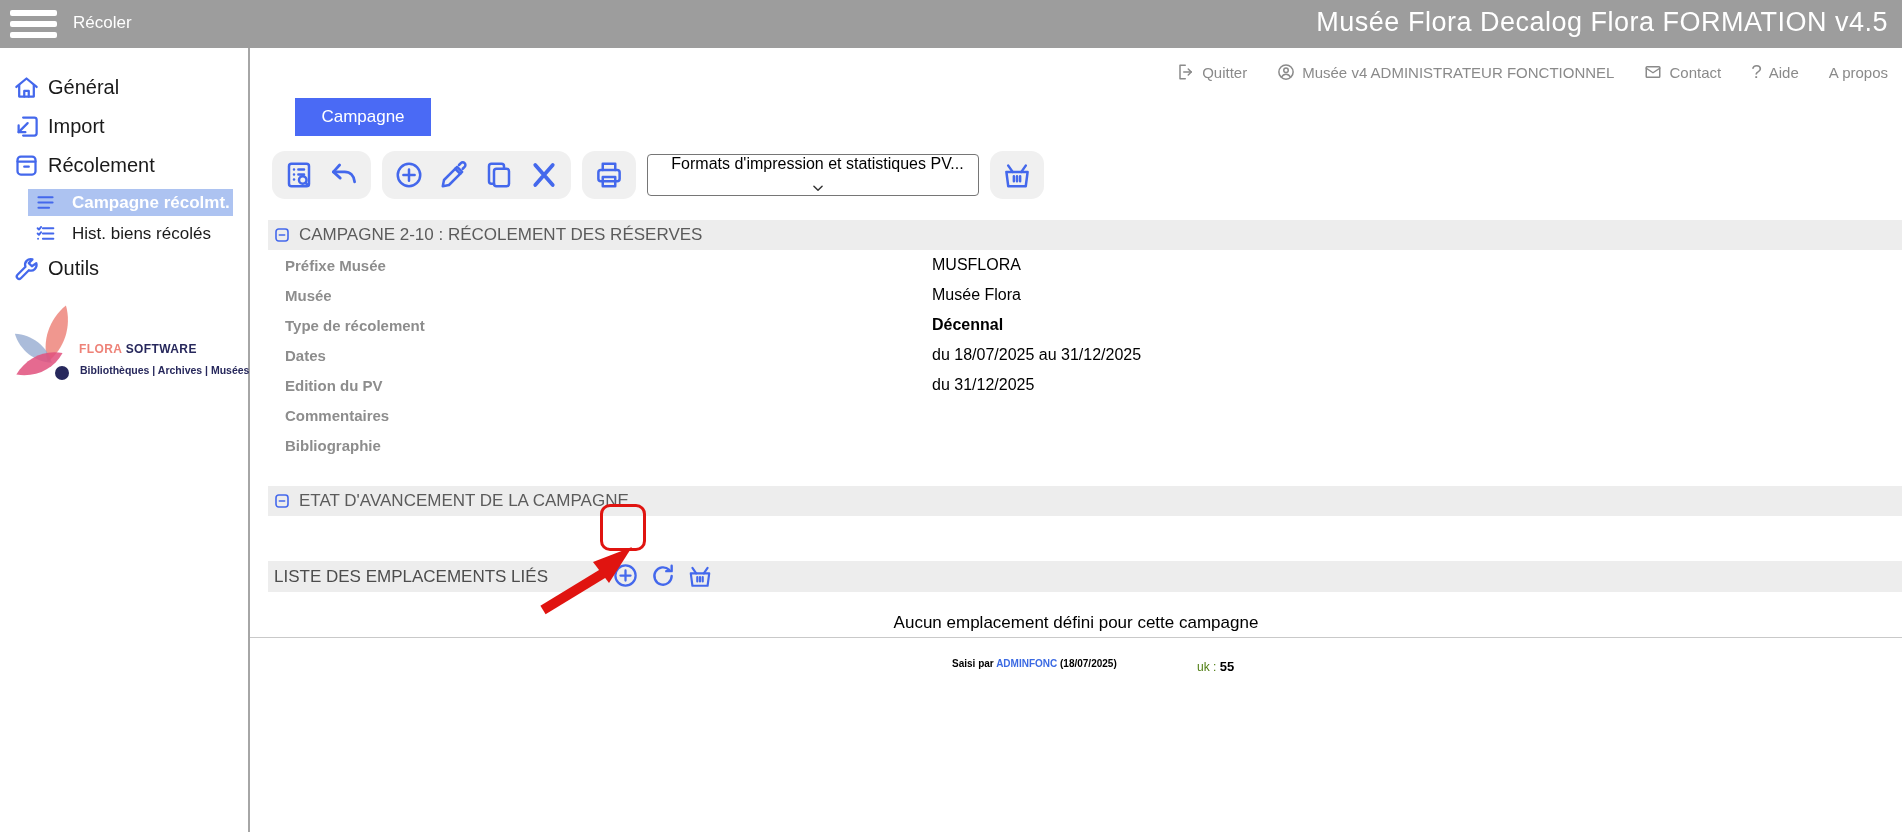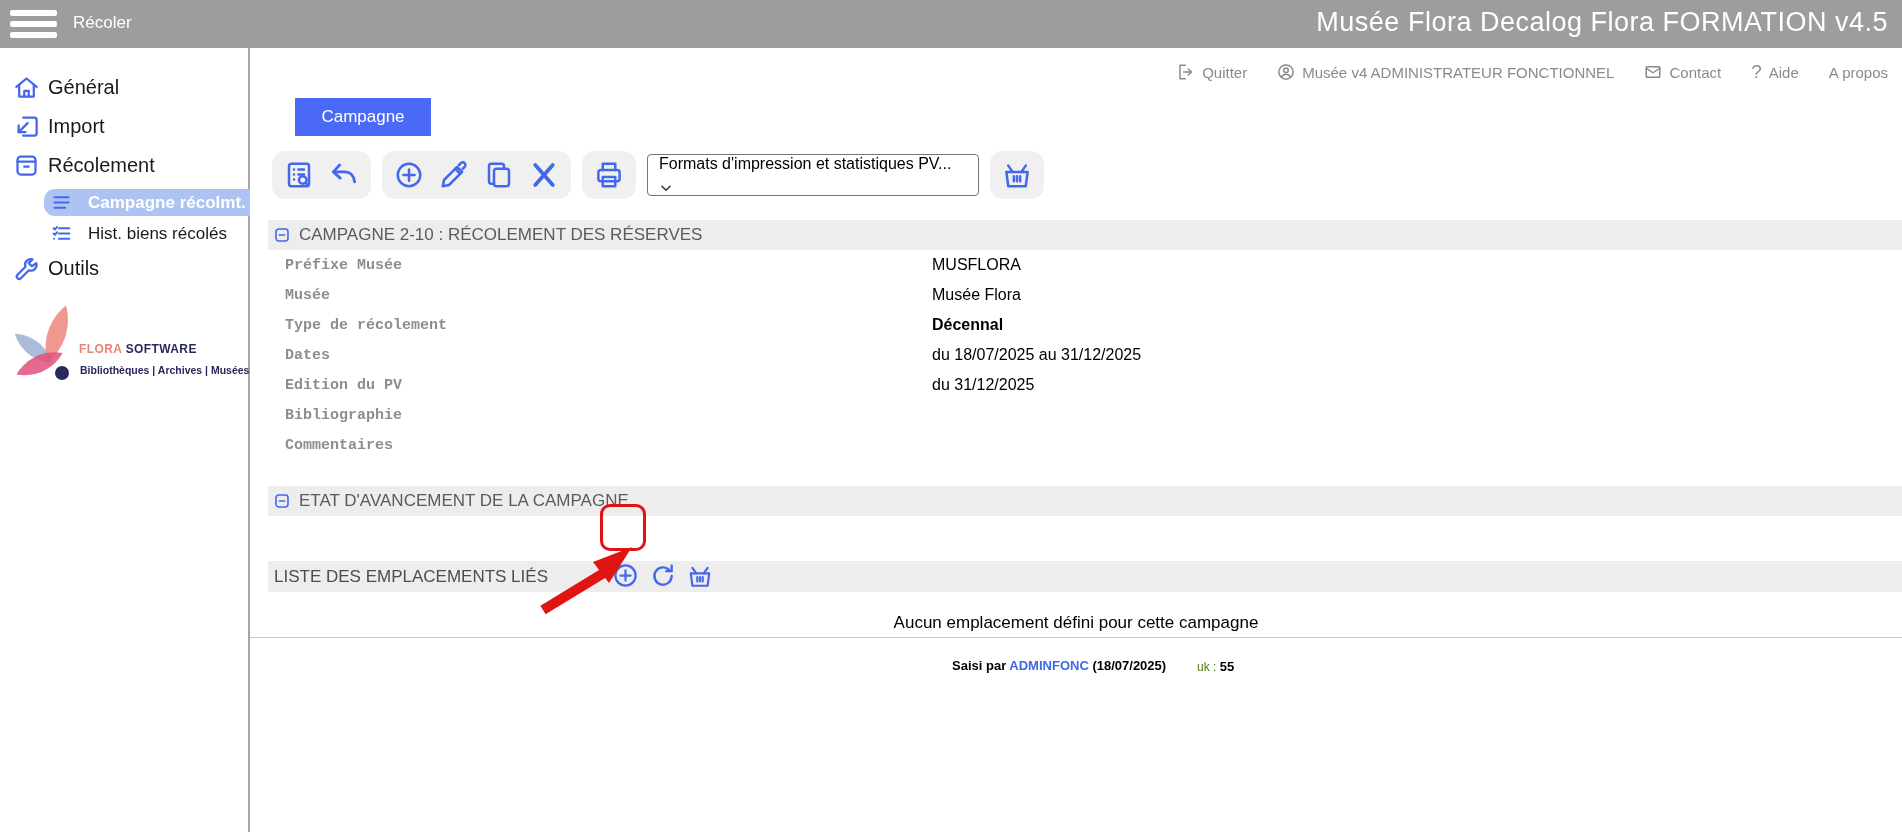--- a/index.html
+++ b/index.html
@@ -12,21 +12,21 @@
   .hamburger { position:absolute; left:10px; top:10px; width:47px; height:28px; cursor:pointer; }
   .hamburger span { display:block; width:47px; height:6px; background:#fff; border-radius:2px; margin-bottom:5px; }
   .app-label { position:absolute; left:73px; top:13px; color:#fff; font-size:17px; }
   .topbar-title { position:absolute; right:14px; top:7px; color:#fff; font-size:27px; font-weight:normal; letter-spacing:0.5px; }
 
   
   .sidebar { position:absolute; left:0; top:48px; width:250px; height:784px; background:#fff; border-right:2px solid #a6a6a6; }
   .nav-item { position:absolute; left:0; display:flex; align-items:center; height:30px; cursor:pointer; }
   .nav-item .nicon { position:absolute; left:13px; width:27px; height:27px; color:#4468ec; }
   .nav-item .nlabel { position:absolute; left:48px; font-size:20px; color:#1a1a1a; white-space:nowrap; }
-  .subitem { position:absolute; left:44px; width:221px; height:27px; display:flex; align-items:center; cursor:pointer;border-radius:11px; }
+  .subitem { position:absolute; left:28px; width:205px; height:27px; display:flex; align-items:center; cursor:pointer; }
   .subitem .sicon { position:absolute; left:7px; width:21px; height:21px; color:#4468ec; }
   .subitem .slabel { position:absolute; left:44px; font-size:17px; color:#1a1a1a; white-space:nowrap; }
   .subitem.selected { background:#adc3f1; }
   .subitem.selected .slabel { color:#fff; font-weight:bold; }
   .logo { position:absolute; left:0; top:252px; width:250px; height:130px; }
   .logo-flower { position:absolute; left:8px; top:0; }
   .logo-name { position:absolute; left:79px; top:42px; font-size:12px; font-weight:bold; letter-spacing:0.4px; white-space:nowrap; }
   .logo-name .coral { color:#ee8278; }
   .logo-name .navy { color:#27285c; }
   .logo-tagline { position:absolute; left:80px; top:64px; font-size:10.5px; font-weight:bold; color:#27285c; white-space:nowrap; }
@@ -37,41 +37,41 @@
   .header-links { position:absolute; top:13px; right:14px; display:flex; align-items:center; gap:30px; color:#8a8a8a; font-size:15px; }
   .hlink { display:flex; align-items:center; gap:7px; cursor:pointer; white-space:nowrap; }
   .hlink .hicon { width:18px; height:18px; color:#8a8a8a; }
   .hlink .qmark { font-size:19px; color:#8a8a8a; }
 
   .tab { position:absolute; left:45px; top:50px; width:136px; height:38px; background:#4a6af5; border-radius:0; color:#fff; font-size:17px; display:flex; align-items:center; justify-content:center; cursor:pointer; }
 
   .toolbar { position:absolute; left:22px; top:103px; display:flex; align-items:center; gap:11px; }
   .pill { background:#f0f0f0; border-radius:13px; height:48px; display:flex; align-items:center; gap:15px; padding:0 12px; }
   .tbicon { width:30px; height:30px; color:#4468ec; cursor:pointer; }
-  .fake-select { width:332px; height:42px; background:#fff; border:1px solid #767676; border-radius:4px; display:flex; align-items:flex-start; justify-content:space-between; padding:0 2px 0 11px; font-size:16px; color:#000; cursor:pointer;flex-direction:column; }
+  .fake-select { width:332px; height:42px; background:#fff; border:1px solid #767676; border-radius:4px; display:flex; align-items:center; justify-content:space-between; padding:0 2px 0 11px; font-size:16px; color:#000; cursor:pointer;flex-direction:column; }
   .fake-select .chev { width:14px; height:14px; color:#333; }
 
   .band { position:absolute; left:18px; right:0; height:30px; background:#ededed; display:flex; align-items:center; gap:9px; padding-left:6px; }
   .band .ctitle { font-size:17px; font-weight:normal; color:#5b5b5b; white-space:nowrap; }
   .collapse { width:16px; height:16px; color:#4468ec; cursor:pointer; flex:none; }
 
   .rows { position:absolute; left:18px; right:0; }
   .frow { display:flex; align-items:center; height:30px; }
-  .flabel { margin-left:17px; width:647px; font-size:15px; font-weight:bold; color:#8d8d8d;font-family:Liberation Mono, monospace; }
+  .flabel { margin-left:17px; width:647px; font-size:15px; font-weight:bold; color:#8d8d8d; }
   .fvalue { font-size:16px; color:#000; }
   .fvalue.bold { font-weight:bold; }
 
   .list-icon { position:absolute; width:27px; height:27px; color:#4468ec; cursor:pointer; }
   .redbox { position:absolute; left:350px; top:456px; width:46px; height:47px; border:3px solid #e01410; border-radius:10px; }
   .annot-arrow { position:absolute; left:283px; top:492px; pointer-events:none; }
 
   .empty-msg { position:absolute; left:0; right:0; top:565px; text-align:center; font-size:17px; color:#000; }
   .list-divider { position:absolute; left:0; right:0; top:589px; border-top:1px solid #c9c9c9; }
 
-  .footer-saisi { position:absolute; left:702px; top:610px; font-size:13px; font-weight:bold; color:#000; white-space:nowrap; }
+  .footer-saisi { position:absolute; left:702px; top:610px; font-size:10px; font-weight:bold; color:#000; white-space:nowrap; }
   .footer-saisi .ulink { color:#3b6ae3; cursor:pointer; }
   .footer-uk { position:absolute; left:947px; top:611px; font-size:12px; white-space:nowrap; }
   .footer-uk .uklabel { color:#4d7c0f;margin-top:28px; }
   .footer-uk .ukval { color:#000; font-weight:bold; font-size:13px; }
 </style>
 </head>
 <body>
 
 <div class="app">
 
@@ -310,25 +310,25 @@
       </div>
       <div class="frow">
         <span class="flabel">Dates</span>
         <span class="fvalue">du 18/07/2025 au 31/12/2025</span>
       </div>
       <div class="frow">
         <span class="flabel">Edition du PV</span>
         <span class="fvalue">du 31/12/2025</span>
       </div>
       <div class="frow">
+        <span class="flabel">Commentaires</span>
+        <span class="fvalue"></span>
+      </div>
+      <div class="frow">
         <span class="flabel">Bibliographie</span>
-        <span class="fvalue"></span>
-      </div>
-      <div class="frow">
-        <span class="flabel">Commentaires</span>
         <span class="fvalue"></span>
       </div>
     </div>
 
     <div class="band" style="top:438px;">
       <span class="collapse">
         <svg viewBox="0 0 24 24" fill="none" stroke="currentColor" stroke-width="2.4" stroke-linecap="round">
             <rect x="3" y="3" width="18" height="18" rx="4"></rect>
             <path d="M8 12h8"></path>
           </svg>

